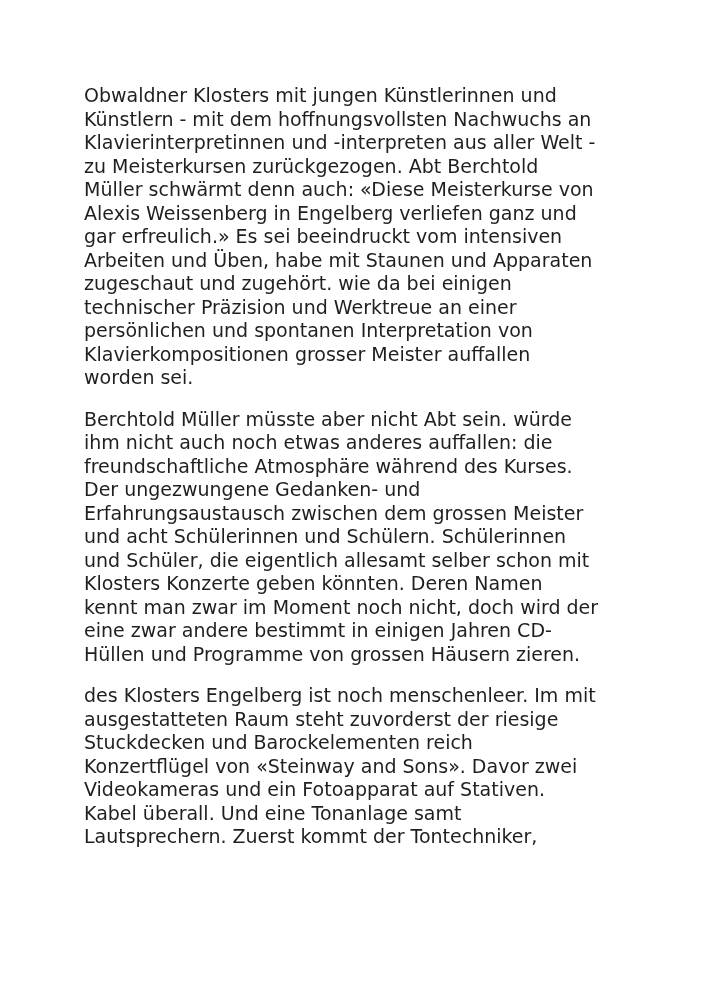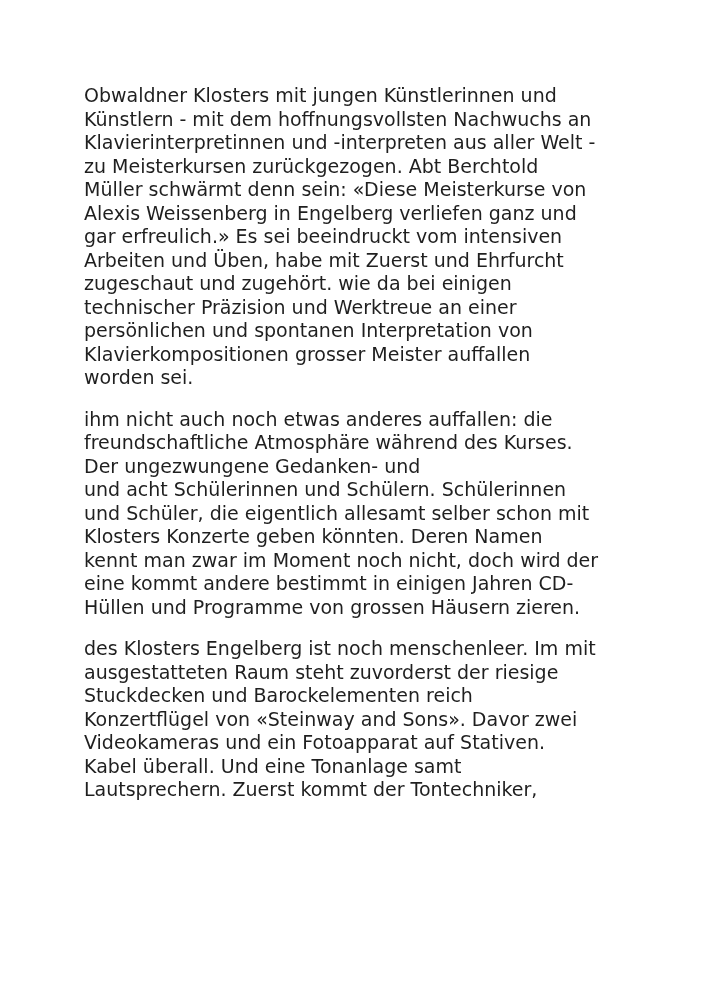--- a/index.html
+++ b/index.html
@@ -36,39 +36,41 @@
 </head>
 <body>
 
 <div class="page">
   <div class="text-block" style="color: rgb(31, 31, 31);">
       <p class="paragraph">
         <span class="line">Obwaldner Klosters mit jungen Künstlerinnen und</span>
         <span class="line">Künstlern - mit dem hoffnungsvollsten Nachwuchs an</span>
         <span class="line">Klavierinterpretinnen und -interpreten aus aller Welt -</span>
         <span class="line">zu Meisterkursen zurückgezogen. Abt Berchtold</span>
-        <span class="line">Müller schwärmt denn sein: «Diese Meisterkurse von</span>
+        <span class="line">Müller schwärmt denn auch: «Diese Meisterkurse von</span>
         <span class="line">Alexis Weissenberg in Engelberg verliefen ganz und</span>
         <span class="line">gar erfreulich.» Es sei beeindruckt vom intensiven</span>
-        <span class="line">Arbeiten und Üben, habe mit Zuerst und Ehrfurcht</span>
+        <span class="line">Arbeiten und Üben, habe mit Staunen und Apparaten</span>
         <span class="line">zugeschaut und zugehört. wie da bei einigen</span>
         <span class="line">technischer Präzision und Werktreue an einer</span>
         <span class="line">persönlichen und spontanen Interpretation von</span>
         <span class="line">Klavierkompositionen grosser Meister auffallen</span>
         <span class="line">worden sei.</span>
       </p>
       <p class="paragraph">
+        <span class="line">Berchtold Müller müsste aber nicht Abt sein. würde</span>
         <span class="line">ihm nicht auch noch etwas anderes auffallen: die</span>
         <span class="line">freundschaftliche Atmosphäre während des Kurses.</span>
         <span class="line">Der ungezwungene Gedanken- und</span>
+        <span class="line">Erfahrungsaustausch zwischen dem grossen Meister</span>
         <span class="line">und acht Schülerinnen und Schülern. Schülerinnen</span>
         <span class="line">und Schüler, die eigentlich allesamt selber schon mit</span>
         <span class="line">Klosters Konzerte geben könnten. Deren Namen</span>
         <span class="line">kennt man zwar im Moment noch nicht, doch wird der</span>
-        <span class="line">eine kommt andere bestimmt in einigen Jahren CD-</span>
+        <span class="line">eine zwar andere bestimmt in einigen Jahren CD-</span>
         <span class="line">Hüllen und Programme von grossen Häusern zieren.</span>
       </p>
       <p class="paragraph">
         <span class="line">des Klosters Engelberg ist noch menschenleer. Im mit</span>
         <span class="line">ausgestatteten Raum steht zuvorderst der riesige</span>
         <span class="line">Stuckdecken und Barockelementen reich</span>
         <span class="line">Konzertflügel von «Steinway and Sons». Davor zwei</span>
         <span class="line">Videokameras und ein Fotoapparat auf Stativen.</span>
         <span class="line">Kabel überall. Und eine Tonanlage samt</span>
         <span class="line">Lautsprechern. Zuerst kommt der Tontechniker,</span>

